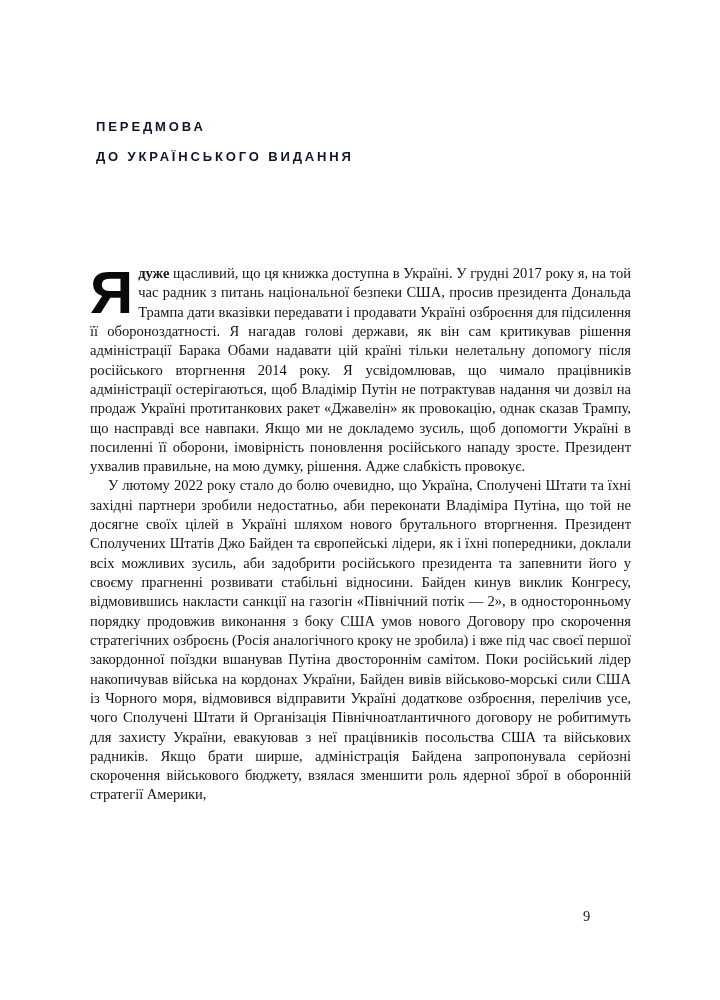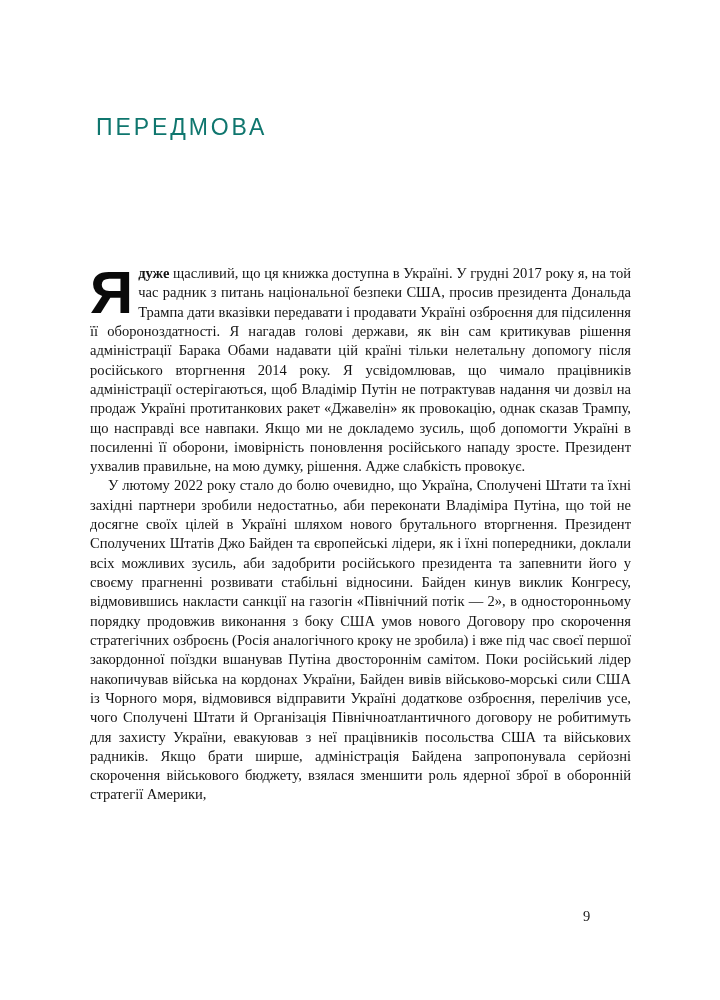--- a/index.html
+++ b/index.html
@@ -29,25 +29,25 @@
   
   .chapter-heading {
     position: absolute;
     left: 96px;
     top: 112px;
     width: 540px;
   }
   .chapter-heading .heading-line {
     display: block;
     font-family: "Liberation Sans", sans-serif;
-    font-weight: normal;
-    font-size: 23px;
+    font-weight: bold;
+    font-size: 13px;
     line-height: 30px;
     letter-spacing: 2.9px;
-    color: #0f766e;
+    color: #0f172a;
     text-transform: uppercase;
     white-space: nowrap;
   }
   .chapter-heading .heading-line.line-two {
     letter-spacing: 2.85px;
   }
 
   
   .body-block {
     position: absolute;
@@ -98,20 +98,21 @@
     color: #1a1a1a;
   }
 </style>
 </head>
 <body>
 
 <div class="page">
 
   <div class="chapter-heading">
     <span class="heading-line line-one">Передмова</span>
+    <span class="heading-line line-two">до українського видання</span>
   </div>
 
   <div class="body-block">
 
     <p class="body-par"><span class="dropcap">Я</span><span class="lead-bold">дуже</span><span> щасливий, що ця книжка доступна в Україні. У грудні 2017 року я, на той час радник з питань національної безпеки США, просив президента Дональда Трампа дати вказівки передавати і продавати Україні озброєння для підсилення її обороноздатності. Я нагадав голові держави, як він сам критикував рішення адміністрації Барака Обами надавати цій країні тільки нелетальну допомогу після російського вторгнення 2014 року. Я усвідомлював, що чимало працівників адміністрації остерігаються, щоб Владімір Путін не потрактував надання чи дозвіл на продаж Україні протитанкових ракет «Джавелін» як провокацію, однак сказав Трампу, що насправді все навпаки. Якщо ми не докладемо зусиль, щоб допомогти Україні в посиленні її оборони, імовірність поновлення російського нападу зросте. Президент ухвалив правильне, на мою думку, рішення. Адже слабкість провокує.</span></p>
 
     <p class="body-par">У лютому 2022 року стало до болю очевидно, що Україна, Сполучені Штати та їхні західні партнери зробили недостатньо, аби переконати Владіміра Путіна, що той не досягне своїх цілей в Україні шляхом нового брутального вторгнення. Президент Сполучених Штатів Джо Байден та європейські лідери, як і їхні попередники, доклали всіх можливих зусиль, аби задобрити російського президента та запевнити його у своєму прагненні розвивати стабільні відносини. Байден кинув виклик Конгресу, відмовившись накласти санкції на газогін «Північний потік — 2», в односторонньому порядку продовжив виконання з боку США умов нового Договору про скорочення стратегічних озброєнь (Росія аналогічного кроку не зробила) і вже під час своєї першої закордонної поїздки вшанував Путіна двостороннім самітом. Поки російський лідер накопичував війська на кордонах України, Байден вивів військово-морські сили США із Чорного моря, відмовився відправити Україні додаткове озброєння, перелічив усе, чого Сполучені Штати й Організація Північноатлантичного договору не робитимуть для захисту України, евакуював з неї працівників посольства США та військових радників. Якщо брати ширше, адміністрація Байдена запропонувала серйозні скорочення військового бюджету, взялася зменшити роль ядерної зброї в оборонній стратегії Америки,</p>
 
   </div>
 

